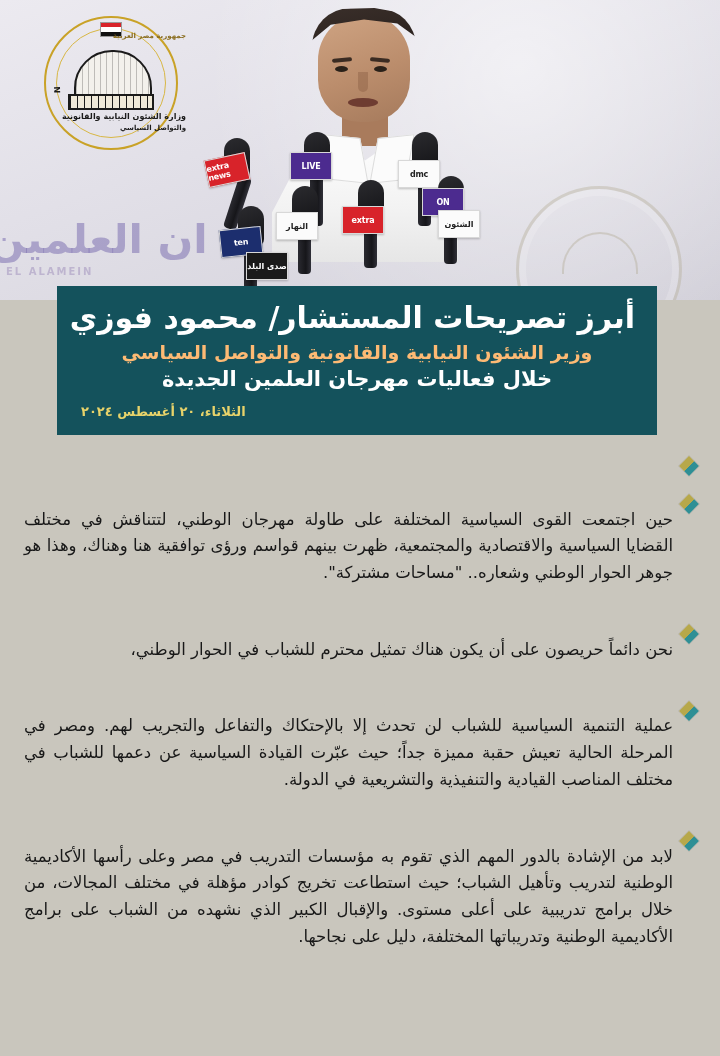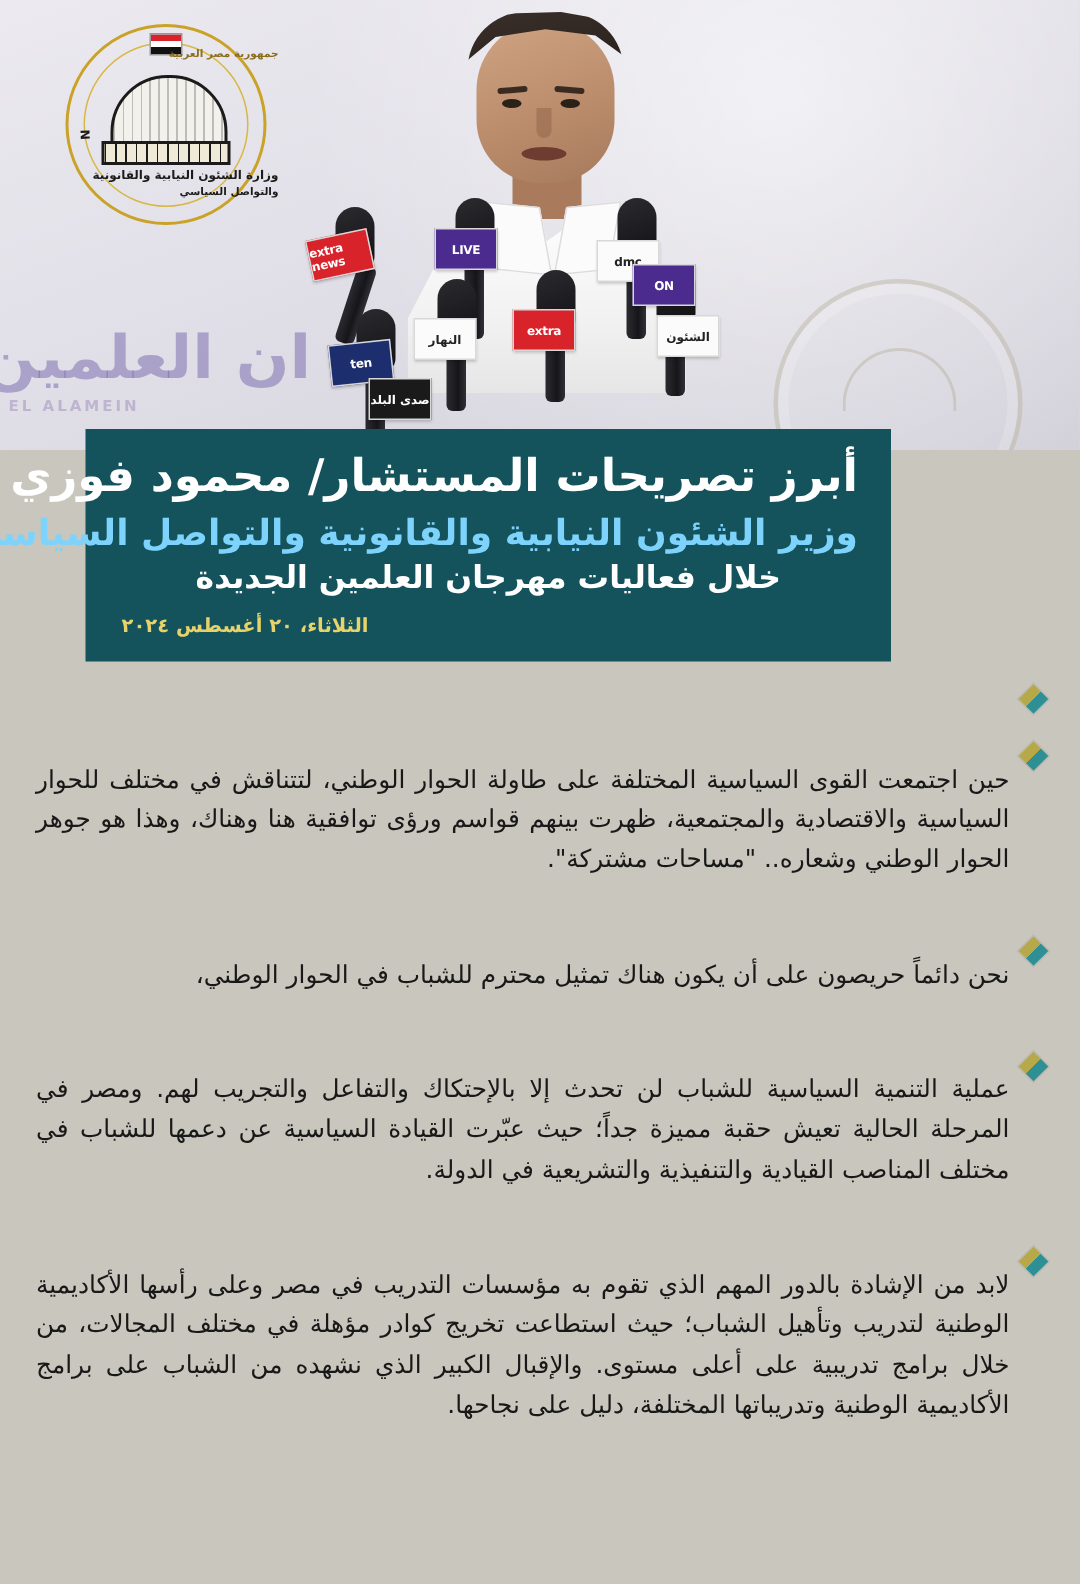--- a/index.html
+++ b/index.html
@@ -222,38 +222,38 @@
   .flag-red { background: #d8232a; color: #fff; }
   .flag-purple { background: #4c2b8f; color: #fff; }
   .flag-navy { background: #1c2e6e; color: #fff; }
   .flag-dark { background: #1a1a1a; color: #fff; }
 
   
   .banner {
     position: absolute;
     left: 57px;
     top: 286px;
-    width: 537px;
+    width: 600px;
     background: #14525c;
     padding: 14px 22px 16px 22px;
     box-sizing: border-box;
     text-align: center;
   }
   .banner-title {
     color: #ffffff;
     font-size: 30px;
     font-weight: 700;
     line-height: 1.18;
     letter-spacing: -0.5px;
     margin: 0 0 6px 0;
     white-space: nowrap;
   }
   .banner-sub1 {
-    color: #7dd3fc;
-    font-size: 24px;
+    color: #fdba74;
+    font-size: 19px;
     font-weight: 700;
     line-height: 1.2;
     margin: 0 0 3px 0;
     white-space: nowrap;
   }
   .banner-sub2 {
     color: #ffffff;
     font-size: 21px;
     font-weight: 700;
     line-height: 1.2;
@@ -380,21 +380,21 @@
       <div class="mic-flag flag-red" style="left:2px; top:26px;">extra</div>
     </div>
     <div class="mic" style="left:204px; top:0px;">
       <div class="mic-head" style="left:18px; top:0;"></div>
       <div class="mic-body" style="left:24px; top:40px;"></div>
       <div class="mic-flag" style="left:4px; top:28px;">dmc</div>
     </div>
     <div class="mic" style="left:232px; top:44px;">
       <div class="mic-head" style="left:16px; top:0;"></div>
       <div class="mic-body" style="left:22px; top:34px;"></div>
-      <div class="mic-flag flag-purple" style="left:0px; top:0;">ON</div>
+      <div class="mic-flag flag-purple" style="left:0px; top:12px;">ON</div>
     </div>
     <div class="mic" style="left:248px; top:52px;">
       <div class="mic-flag" style="left:0px; top:26px;">الشئون</div>
     </div>
     <div class="mic" style="left:40px; top:120px;">
       <div class="mic-flag flag-dark" style="left:16px; top:0px;">صدى البلد</div>
     </div>
   </div>
 </div>
 
@@ -404,21 +404,21 @@
   <div class="banner-sub2">خلال فعاليات مهرجان العلمين الجديدة</div>
   <div class="banner-date">الثلاثاء، ٢٠ أغسطس ٢٠٢٤</div>
 </div>
 
 <div class="content">
   <div class="bullet-row">
     <span class="bullet-mark"></span>
   </div>
   <div class="bullet-row">
     <span class="bullet-mark"></span>
-    <p class="bullet-text">حين اجتمعت القوى السياسية المختلفة على طاولة الحوار الوطني، لتتناقش في مختلف للحوار السياسية والاقتصادية والمجتمعية، ظهرت بينهم قواسم ورؤى توافقية هنا وهناك، وهذا هو جوهر الحوار الوطني وشعاره.. "مساحات مشتركة".</p>
+    <p class="bullet-text">حين اجتمعت القوى السياسية المختلفة على طاولة مهرجان الوطني، لتتناقش في مختلف القضايا السياسية والاقتصادية والمجتمعية، ظهرت بينهم قواسم ورؤى توافقية هنا وهناك، وهذا هو جوهر الحوار الوطني وشعاره.. "مساحات مشتركة".</p>
   </div>
   <div class="bullet-row">
     <span class="bullet-mark"></span>
     <p class="bullet-text nojust">نحن دائماً حريصون على أن يكون هناك تمثيل محترم للشباب في الحوار الوطني،</p>
   </div>
   <div class="bullet-row">
     <span class="bullet-mark"></span>
     <p class="bullet-text">عملية التنمية السياسية للشباب لن تحدث إلا بالإحتكاك والتفاعل والتجريب لهم. ومصر في المرحلة الحالية تعيش حقبة مميزة جداً؛ حيث عبّرت القيادة السياسية عن دعمها للشباب في مختلف المناصب القيادية والتنفيذية والتشريعية في الدولة.</p>
   </div>
   <div class="bullet-row">

